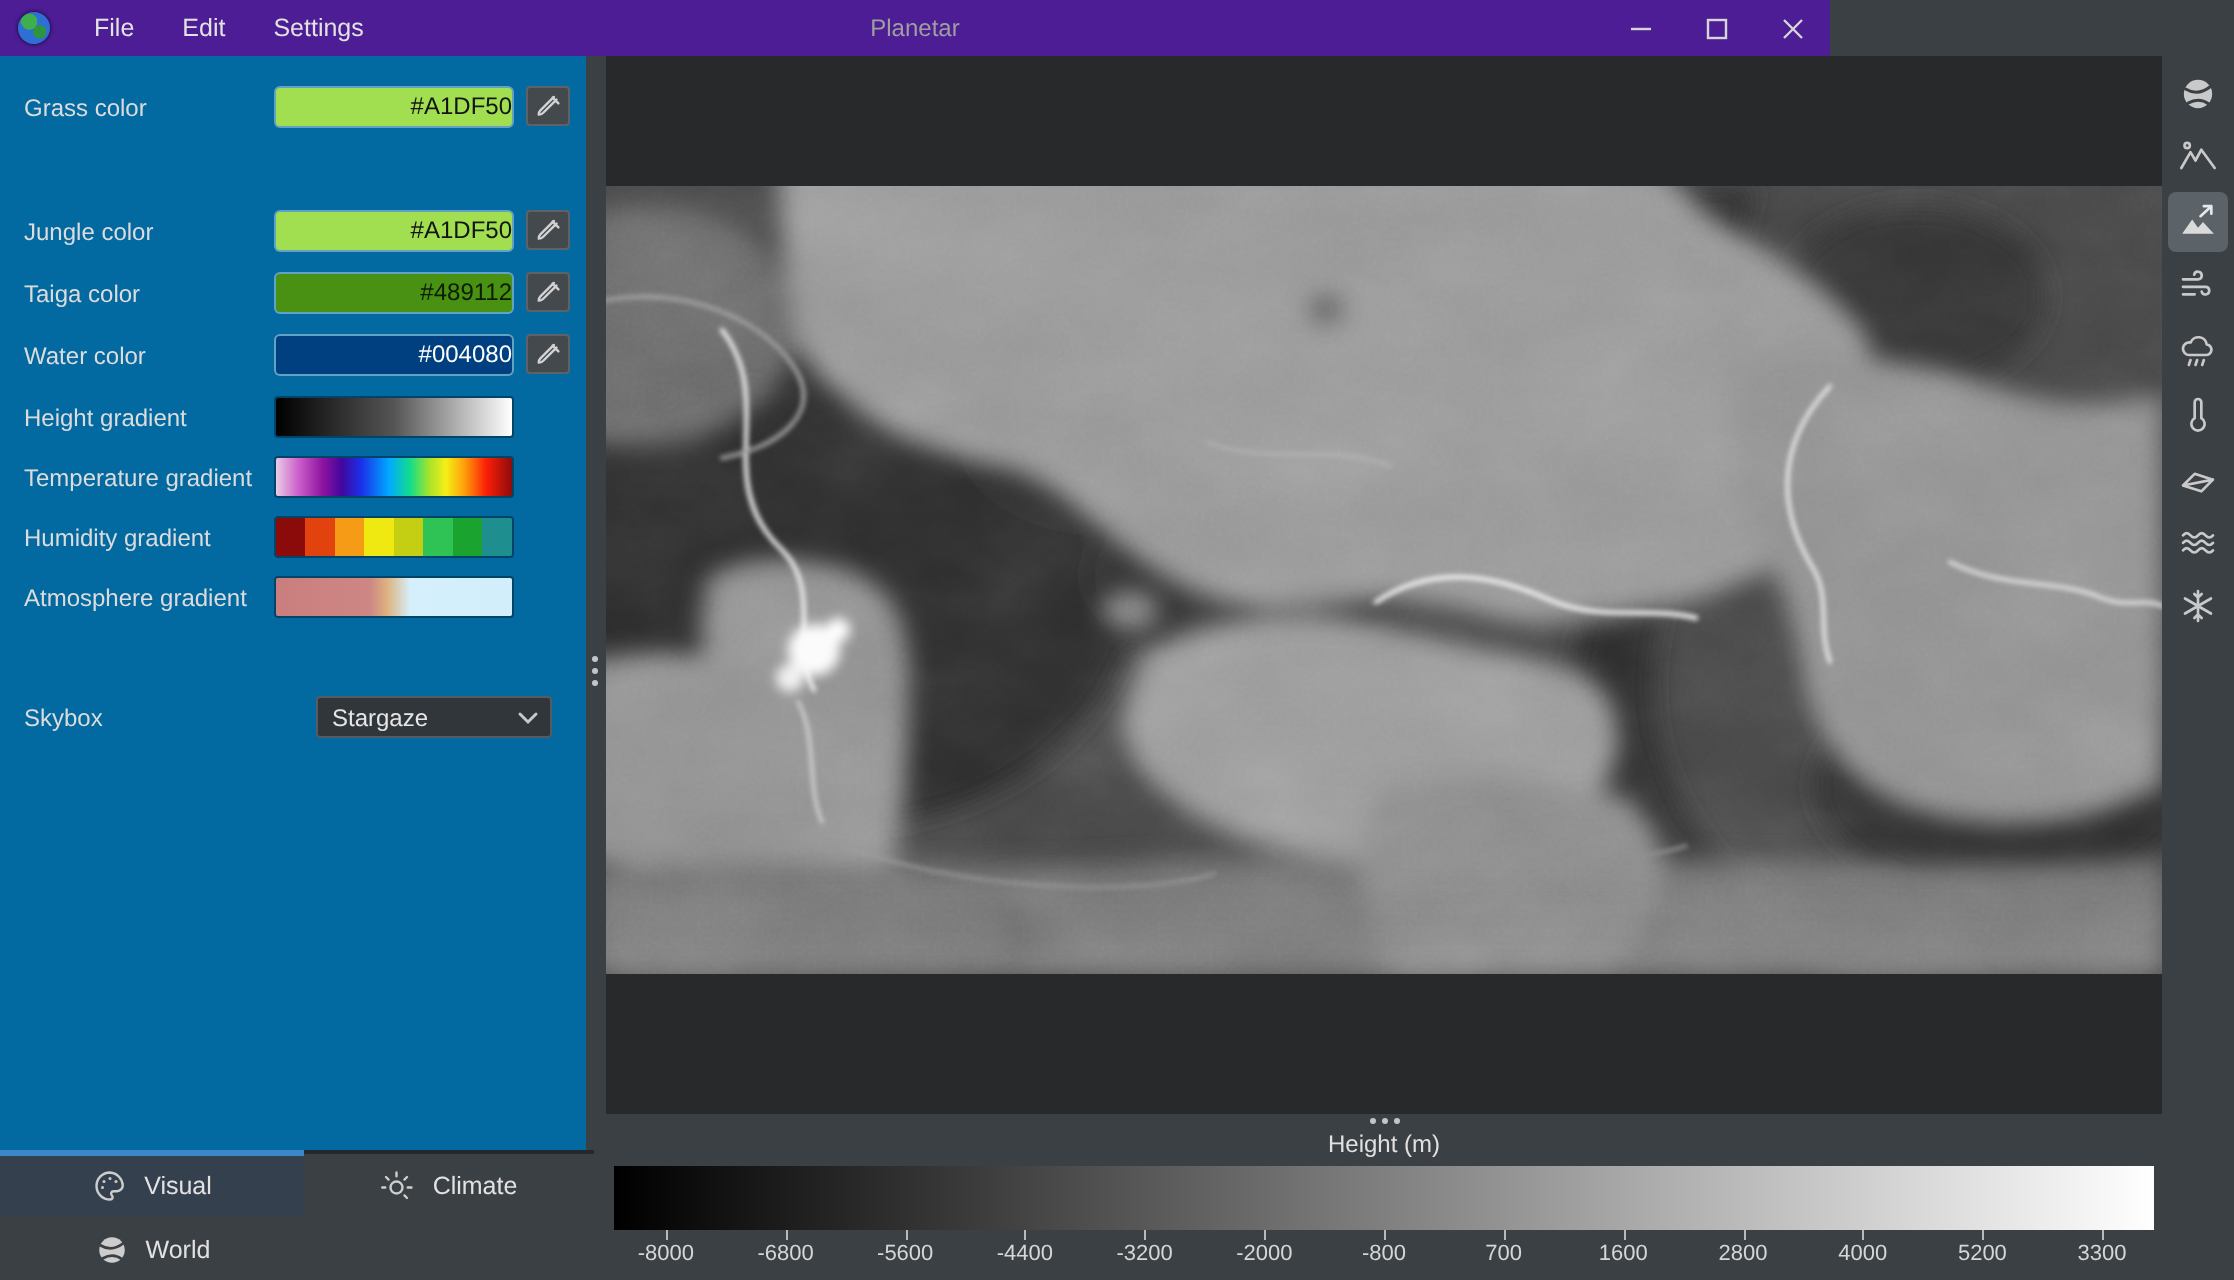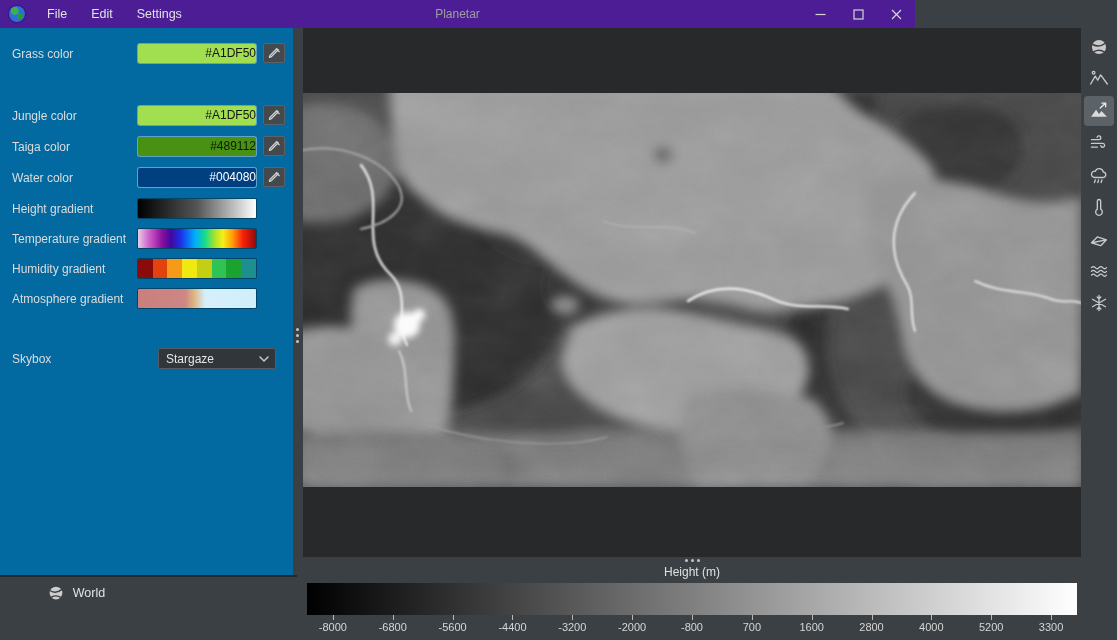--- a/index.html
+++ b/index.html
@@ -332,20 +332,37 @@
         <span class="tick">700</span>
         <span class="tick">1600</span>
         <span class="tick">2800</span>
         <span class="tick">4000</span>
         <span class="tick">5200</span>
         <span class="tick">3300</span>
       </div>
   </section>
 
   <nav class="tabs">
+    <div class="tab sel">
+      <svg width="18" height="18" viewBox="0 0 24 24">
+        <path d="M12 3 a9 9 0 1 0 0 18 c1.8 0 2.3 -1.7 1.2 -2.8 c-1 -1 -.4 -2.7 1.3 -2.7 h2.2 a3.9 3.9 0 0 0 3.8 -4 A9.2 9.2 0 0 0 12 3 z"></path>
+        <circle cx="8" cy="9" r="1" fill="#cdcdcd" stroke="none"></circle>
+          <circle cx="12" cy="7" r="1" fill="#cdcdcd" stroke="none"></circle>
+        <circle cx="16" cy="9" r="1" fill="#cdcdcd" stroke="none"></circle>
+          <circle cx="7" cy="13" r="1" fill="#cdcdcd" stroke="none"></circle>
+      </svg>
+      <span>Visual</span>
+    </div>
+    <div class="tab">
+      <svg width="18" height="18" viewBox="0 0 24 24">
+        <circle cx="11" cy="13" r="4"></circle>
+        <path d="M11 5.5 V3 M16.3 7.7 L18 6 M18.5 13 H21 M16.3 18.3 L18 20 M5.7 7.7 L4 6 M3.5 13 H1.5"></path>
+      </svg>
+      <span>Climate</span>
+    </div>
     <div class="tab">
       <svg width="18" height="18" viewBox="0 0 24 24">
         <circle cx="12" cy="12" r="8.5" fill="#cdcdcd" stroke="none"></circle>
         <path d="M4.5 9 c5 3 10 2.5 15 -1.5 M6 17.5 c4.5 -2.5 9 -2 12.5 .5" stroke="#3b4045" stroke-width="1.8"></path>
       </svg>
       <span>World</span>
     </div>
   </nav>
 
 </div>

